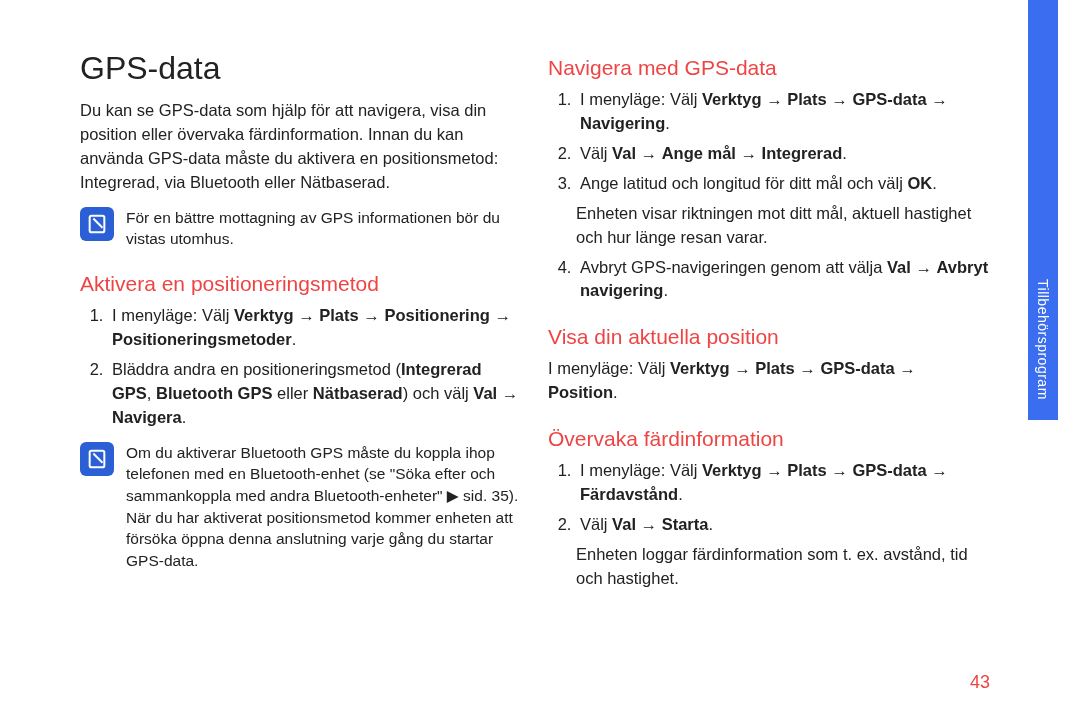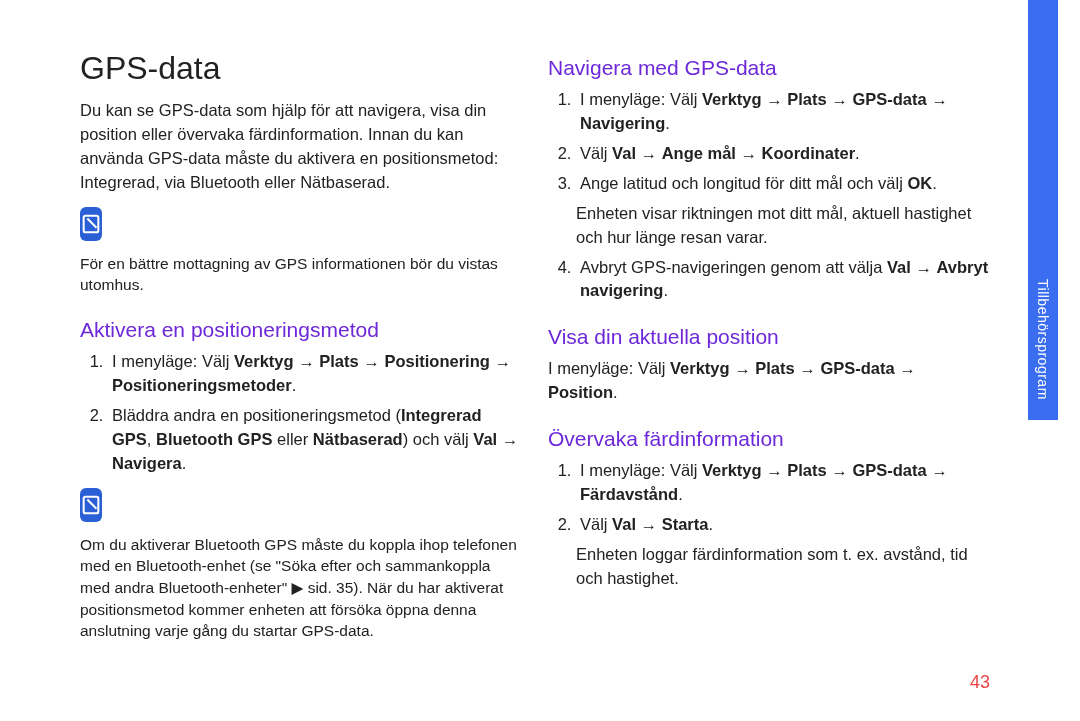--- a/index.html
+++ b/index.html
@@ -3,27 +3,27 @@
 <meta charset="utf-8">
 <style>
   * { box-sizing: border-box; margin: 0; padding: 0; }
   html, body { width: 1080px; height: 721px; font-family: Arial, Helvetica, sans-serif; color: #222; background: #fff; }
   .page { position: relative; width: 1080px; height: 721px; padding: 50px 90px 30px 80px; }
   .side-tab { position: absolute; top: 0; right: 22px; width: 30px; height: 420px; background: #3b6df0; display: flex; align-items: flex-end; justify-content: center; }
   .side-tab-text { writing-mode: vertical-rl; color: #fff; font-size: 14px; padding-bottom: 20px; letter-spacing: 0.5px; }
   .cols { display: flex; gap: 26px; }
   .col { flex: 1; }
   h1 { font-size: 32px; font-weight: 400; margin-bottom: 12px; }
-  h2 { font-size: 21px; font-weight: 400; color: #6d28d9; margin-top: 22px; margin-bottom: 8px; }
+  h2 { font-size: 21px; font-weight: 400; color: #ef4444; margin-top: 22px; margin-bottom: 8px; }
   p, li { font-size: 16.5px; line-height: 1.45; }
   .intro { margin-bottom: 8px; }
   ol { list-style-position: outside; padding-left: 28px; }
   ol li { margin-bottom: 6px; padding-left: 4px; }
   .sub { margin-left: 28px; margin-top: 2px; margin-bottom: 6px; }
-  .note { display: flex; align-items: flex-start; gap: 12px; margin: 12px 0; flex-direction: column; }
+  .note { display: flex; align-items: flex-start; gap: 12px; margin: 12px 0; }
   .note-icon { flex: 0 0 34px; height: 34px; border-radius: 6px; background: #2a5fd6; color: #fff; display: flex; align-items: center; justify-content: center; font-size: 18px; font-weight: bold; position: relative; }
   .note-icon svg { width: 22px; height: 22px; }
   .note-text { flex: 1; font-size: 15.5px; line-height: 1.4; }
   .b { font-weight: 600; }
   .page-num { position: absolute; right: 90px; bottom: 28px; font-size: 18px; color: #ef4444; }
   .plain { margin-left: 0; }
 </style>
 </head>
 <body>
 
@@ -82,21 +82,21 @@
           <span>I menyläge: Välj </span>
           <span class="b">Verktyg</span>
           → <span class="b">Plats</span>
           → <span class="b">GPS-data</span>
           → <span class="b">Navigering</span>.
         </li>
         <li>
           <span>Välj </span>
           <span class="b">Val</span>
           → <span class="b">Ange mål</span>
-          → <span class="b">Koordinater</span>.
+          → <span class="b">Integrerad</span>.
         </li>
         <li>
           <span>Ange latitud och longitud för ditt mål och välj </span><span class="b">OK</span>.
         </li>
       </ol>
       <p class="sub">Enheten visar riktningen mot ditt mål, aktuell hastighet och hur länge resan varar.</p>
       <ol start="4">
         <li>
           <span>Avbryt GPS-navigeringen genom att välja </span>
           <span class="b">Val</span>

